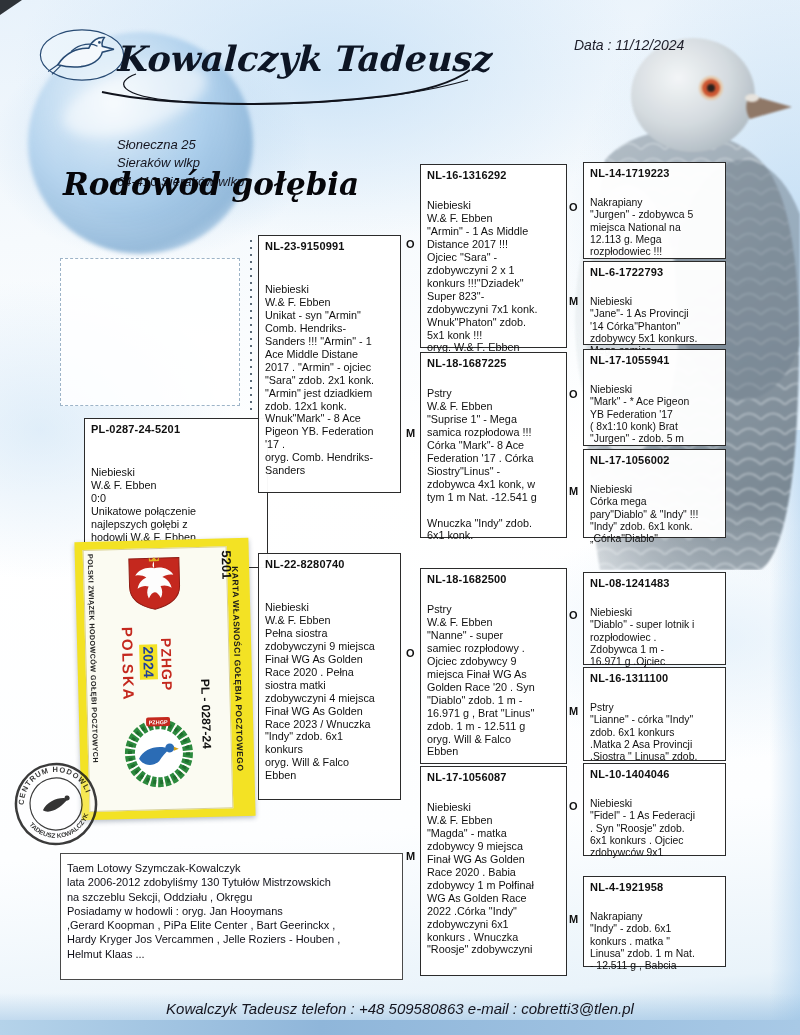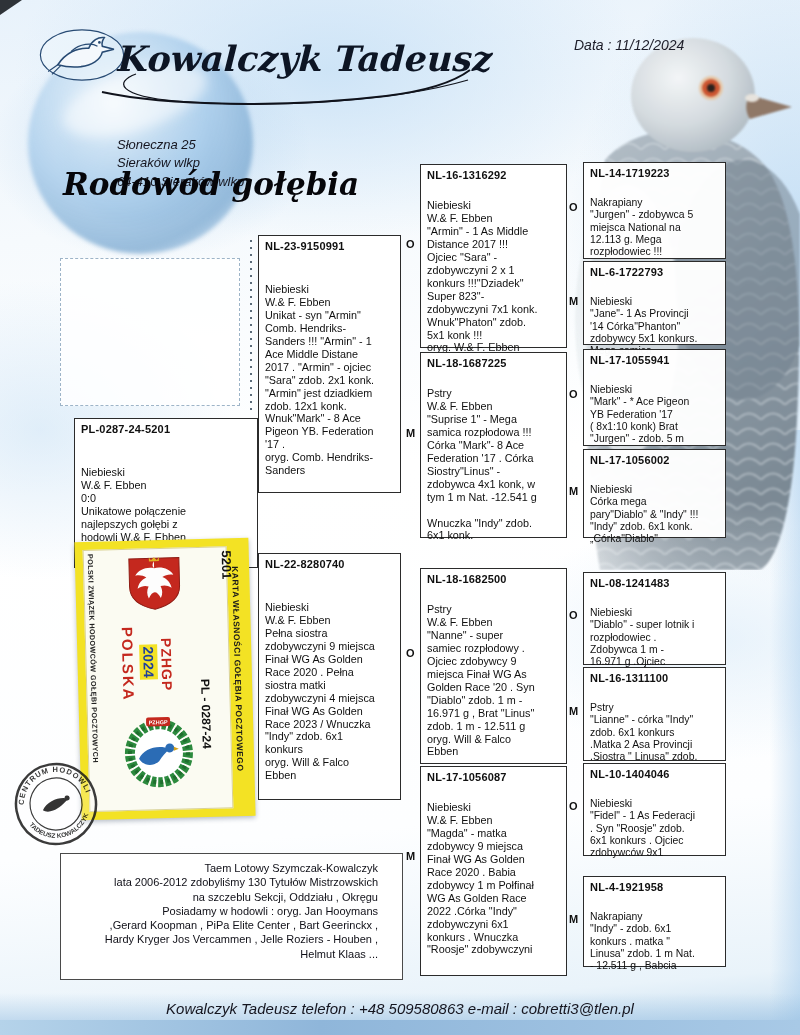--- a/index.html
+++ b/index.html
@@ -54,22 +54,22 @@
   .t-year{left:62px;top:104px;font-size:14px;font-weight:bold;color:#1d3f9e;background:#f3e224;padding:2px 1px;}
   .t-org{left:81px;top:98px;font-size:14px;font-weight:bold;color:#c4281e;letter-spacing:1px;}
   .t-ring{left:120px;top:140px;font-size:12px;font-weight:bold;color:#111;}
   .t-karta{left:155px;top:28px;height:240px;font-size:8.5px;font-weight:bold;letter-spacing:.5px;color:#1a1a1a;}
   .eagle{position:absolute;left:50px;top:12px;width:58px;height:58px;}
   .wreath{position:absolute;left:42px;top:176px;width:74px;height:74px;}
 
   .stamp{position:absolute;left:12px;top:760px;width:88px;height:88px;z-index:6;opacity:.85;transform:rotate(-10deg);}
 
   .info-box{position:absolute;left:60px;top:853px;width:343px;height:127px;box-sizing:border-box;z-index:3;
-    background:rgba(255,255,255,.96);border:1px solid #4a4a4a;padding:7px 24px;
-    font-size:11px;line-height:1.3;text-align:right;white-space:pre-line;color:#101018;}
+    background:rgba(255,255,255,.96);border:1px solid #4a4a4a;padding:7px 6px;
+    font-size:11px;line-height:1.3;text-align:left;white-space:pre-line;color:#101018;}
   .footer{position:absolute;left:0;top:1000px;width:100%;text-align:center;font-style:italic;font-size:15px;color:#15151f;z-index:3;}
 </style>
 </head>
 <body>
 
 <div class="page">
 
   <div class="marble"></div>
   <div class="marble-hl"></div>
   <div class="corner"></div>
@@ -121,21 +121,21 @@
   <div class="address">
     <div>Słoneczna 25</div>
     <div>Sieraków wlkp</div>
     <div>64-410 Sieraków wlkp</div>
   </div>
   <div class="doc-title">Rodowód gołębia</div>
 
   <div class="pbox empty-box" style="left:60px;top:258px;width:180px;height:148px;"></div>
   <div class="dots"></div>
 
-  <div class="pbox" style="left:74px;top:418px;width:184px;height:150px;">
+  <div class="pbox" style="left:84px;top:418px;width:184px;height:150px;">
     <div class="pid">PL-0287-24-5201</div>
     <div class="ptext">
 Niebieski
 W.&amp; F. Ebben
 0:0
 Unikatowe połączenie
 najlepszych gołębi z
 hodowli W.&amp; F. Ebben
 !!!</div>
   </div>

